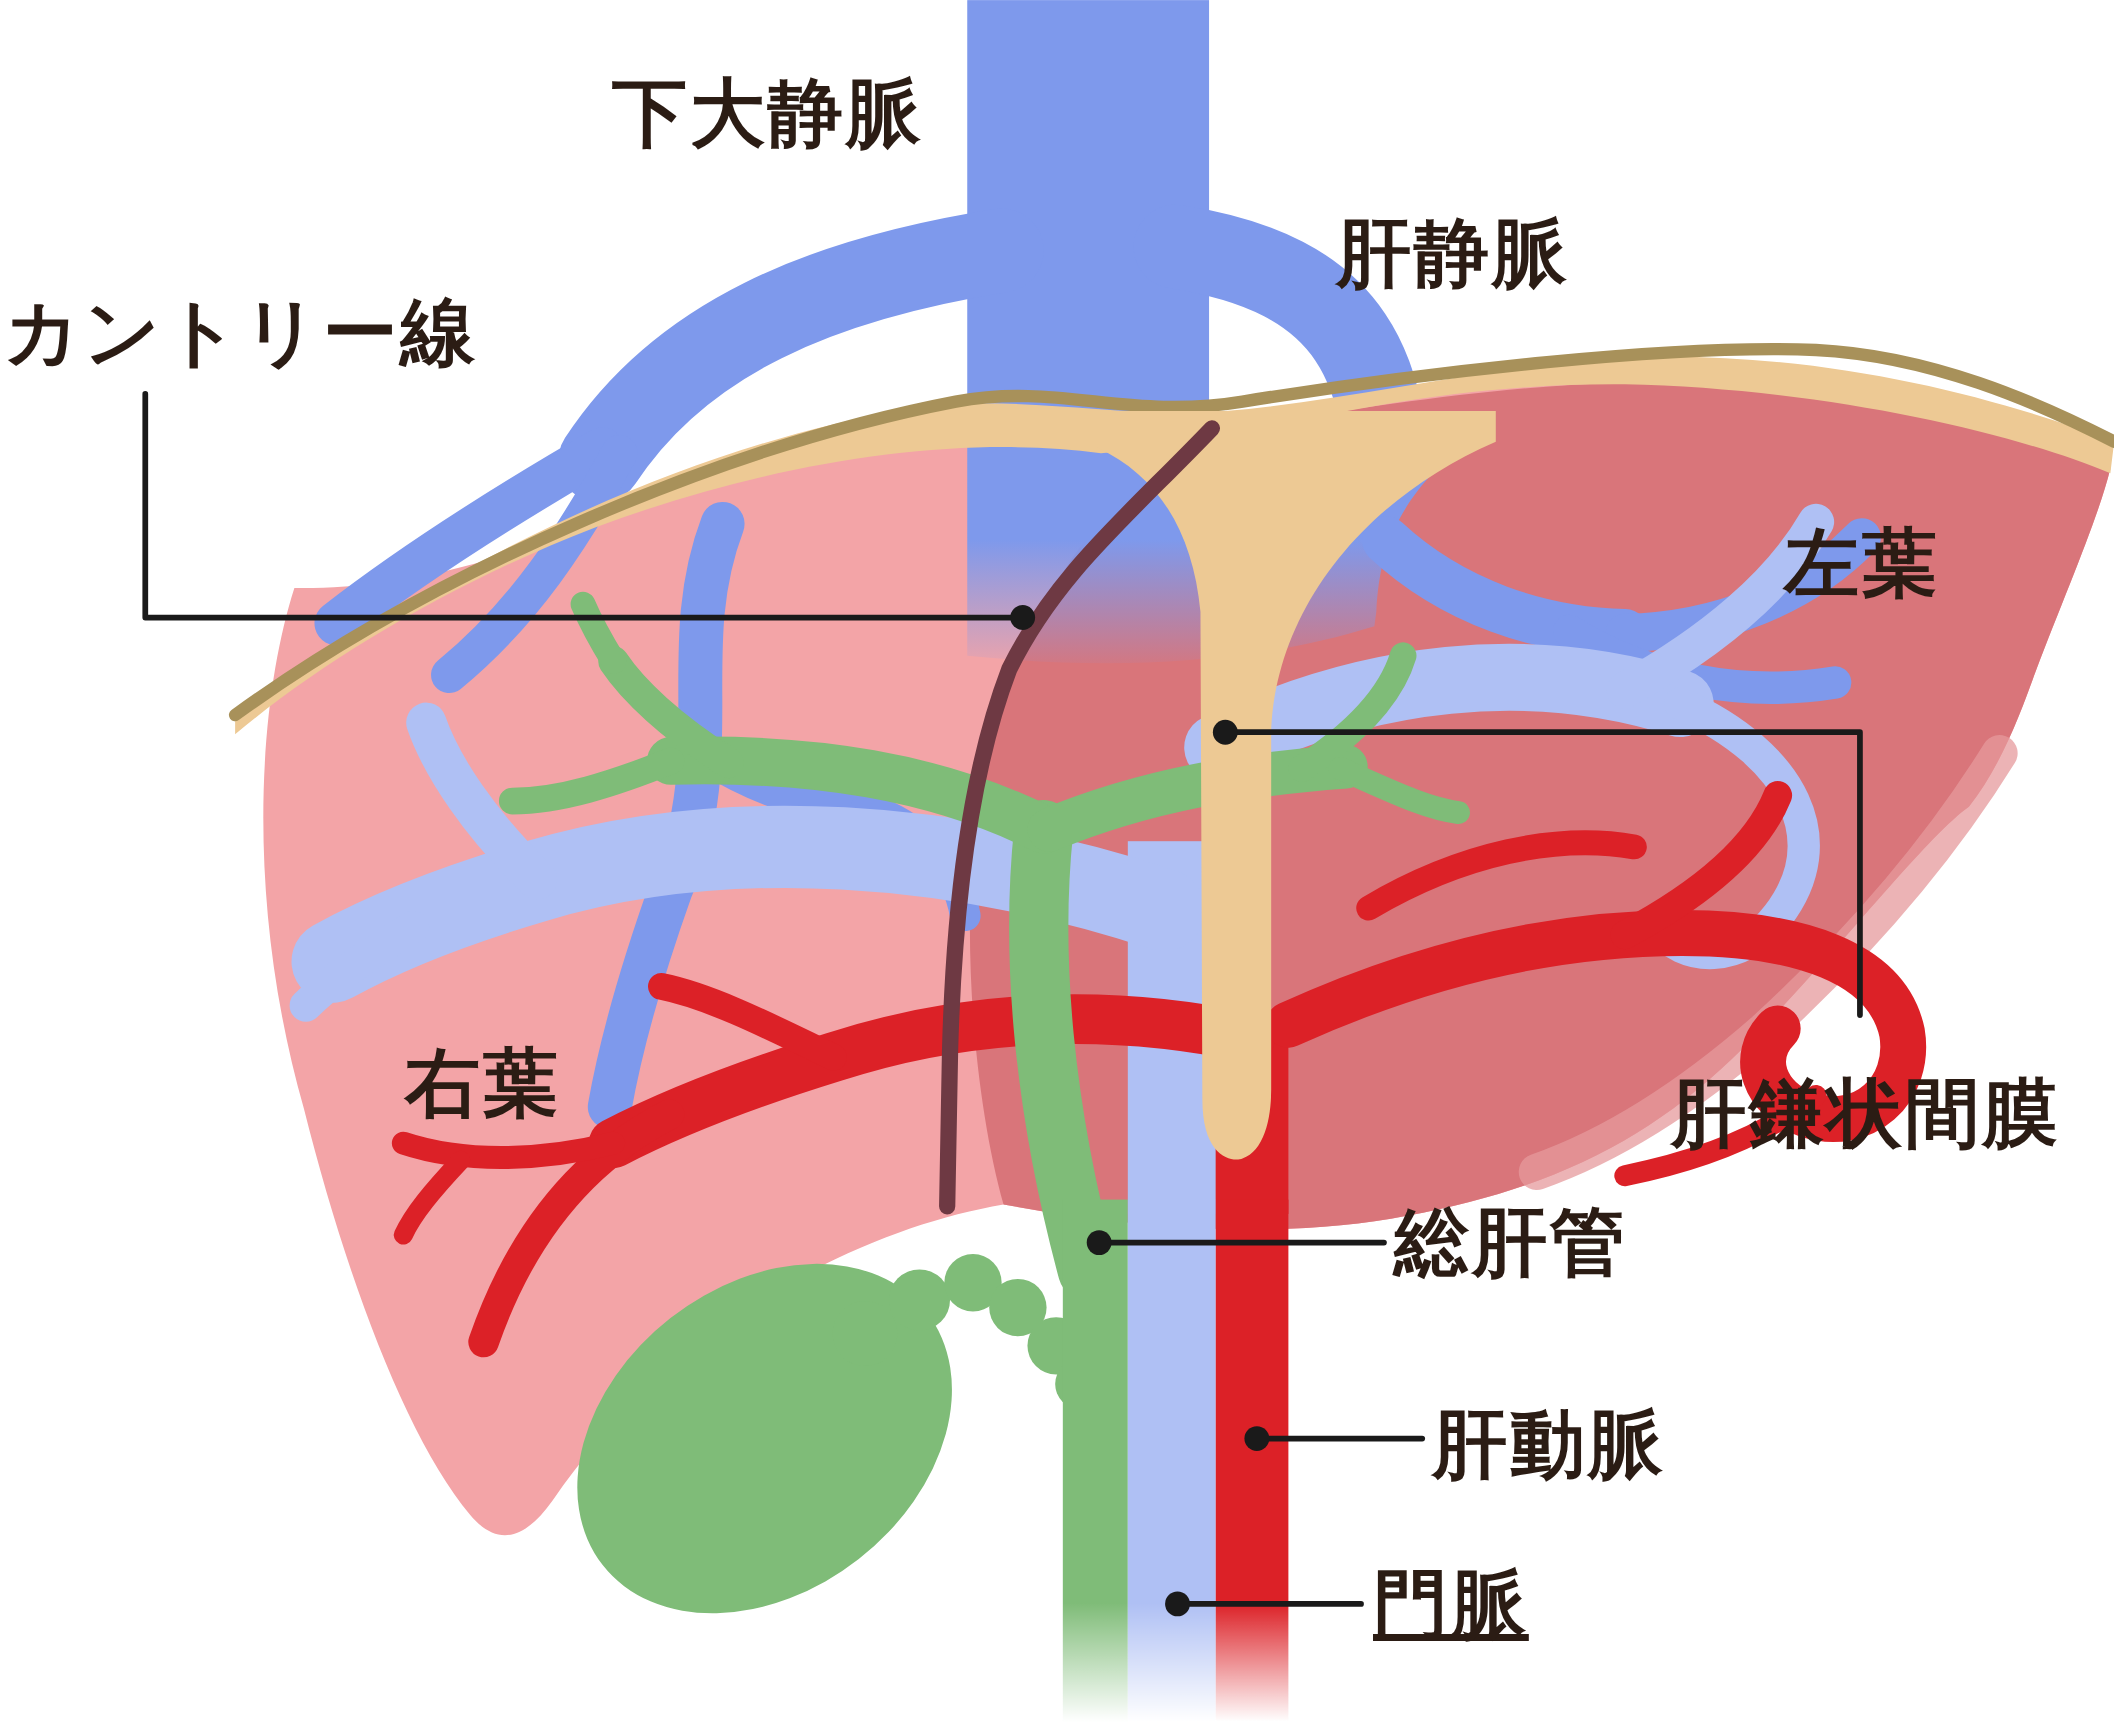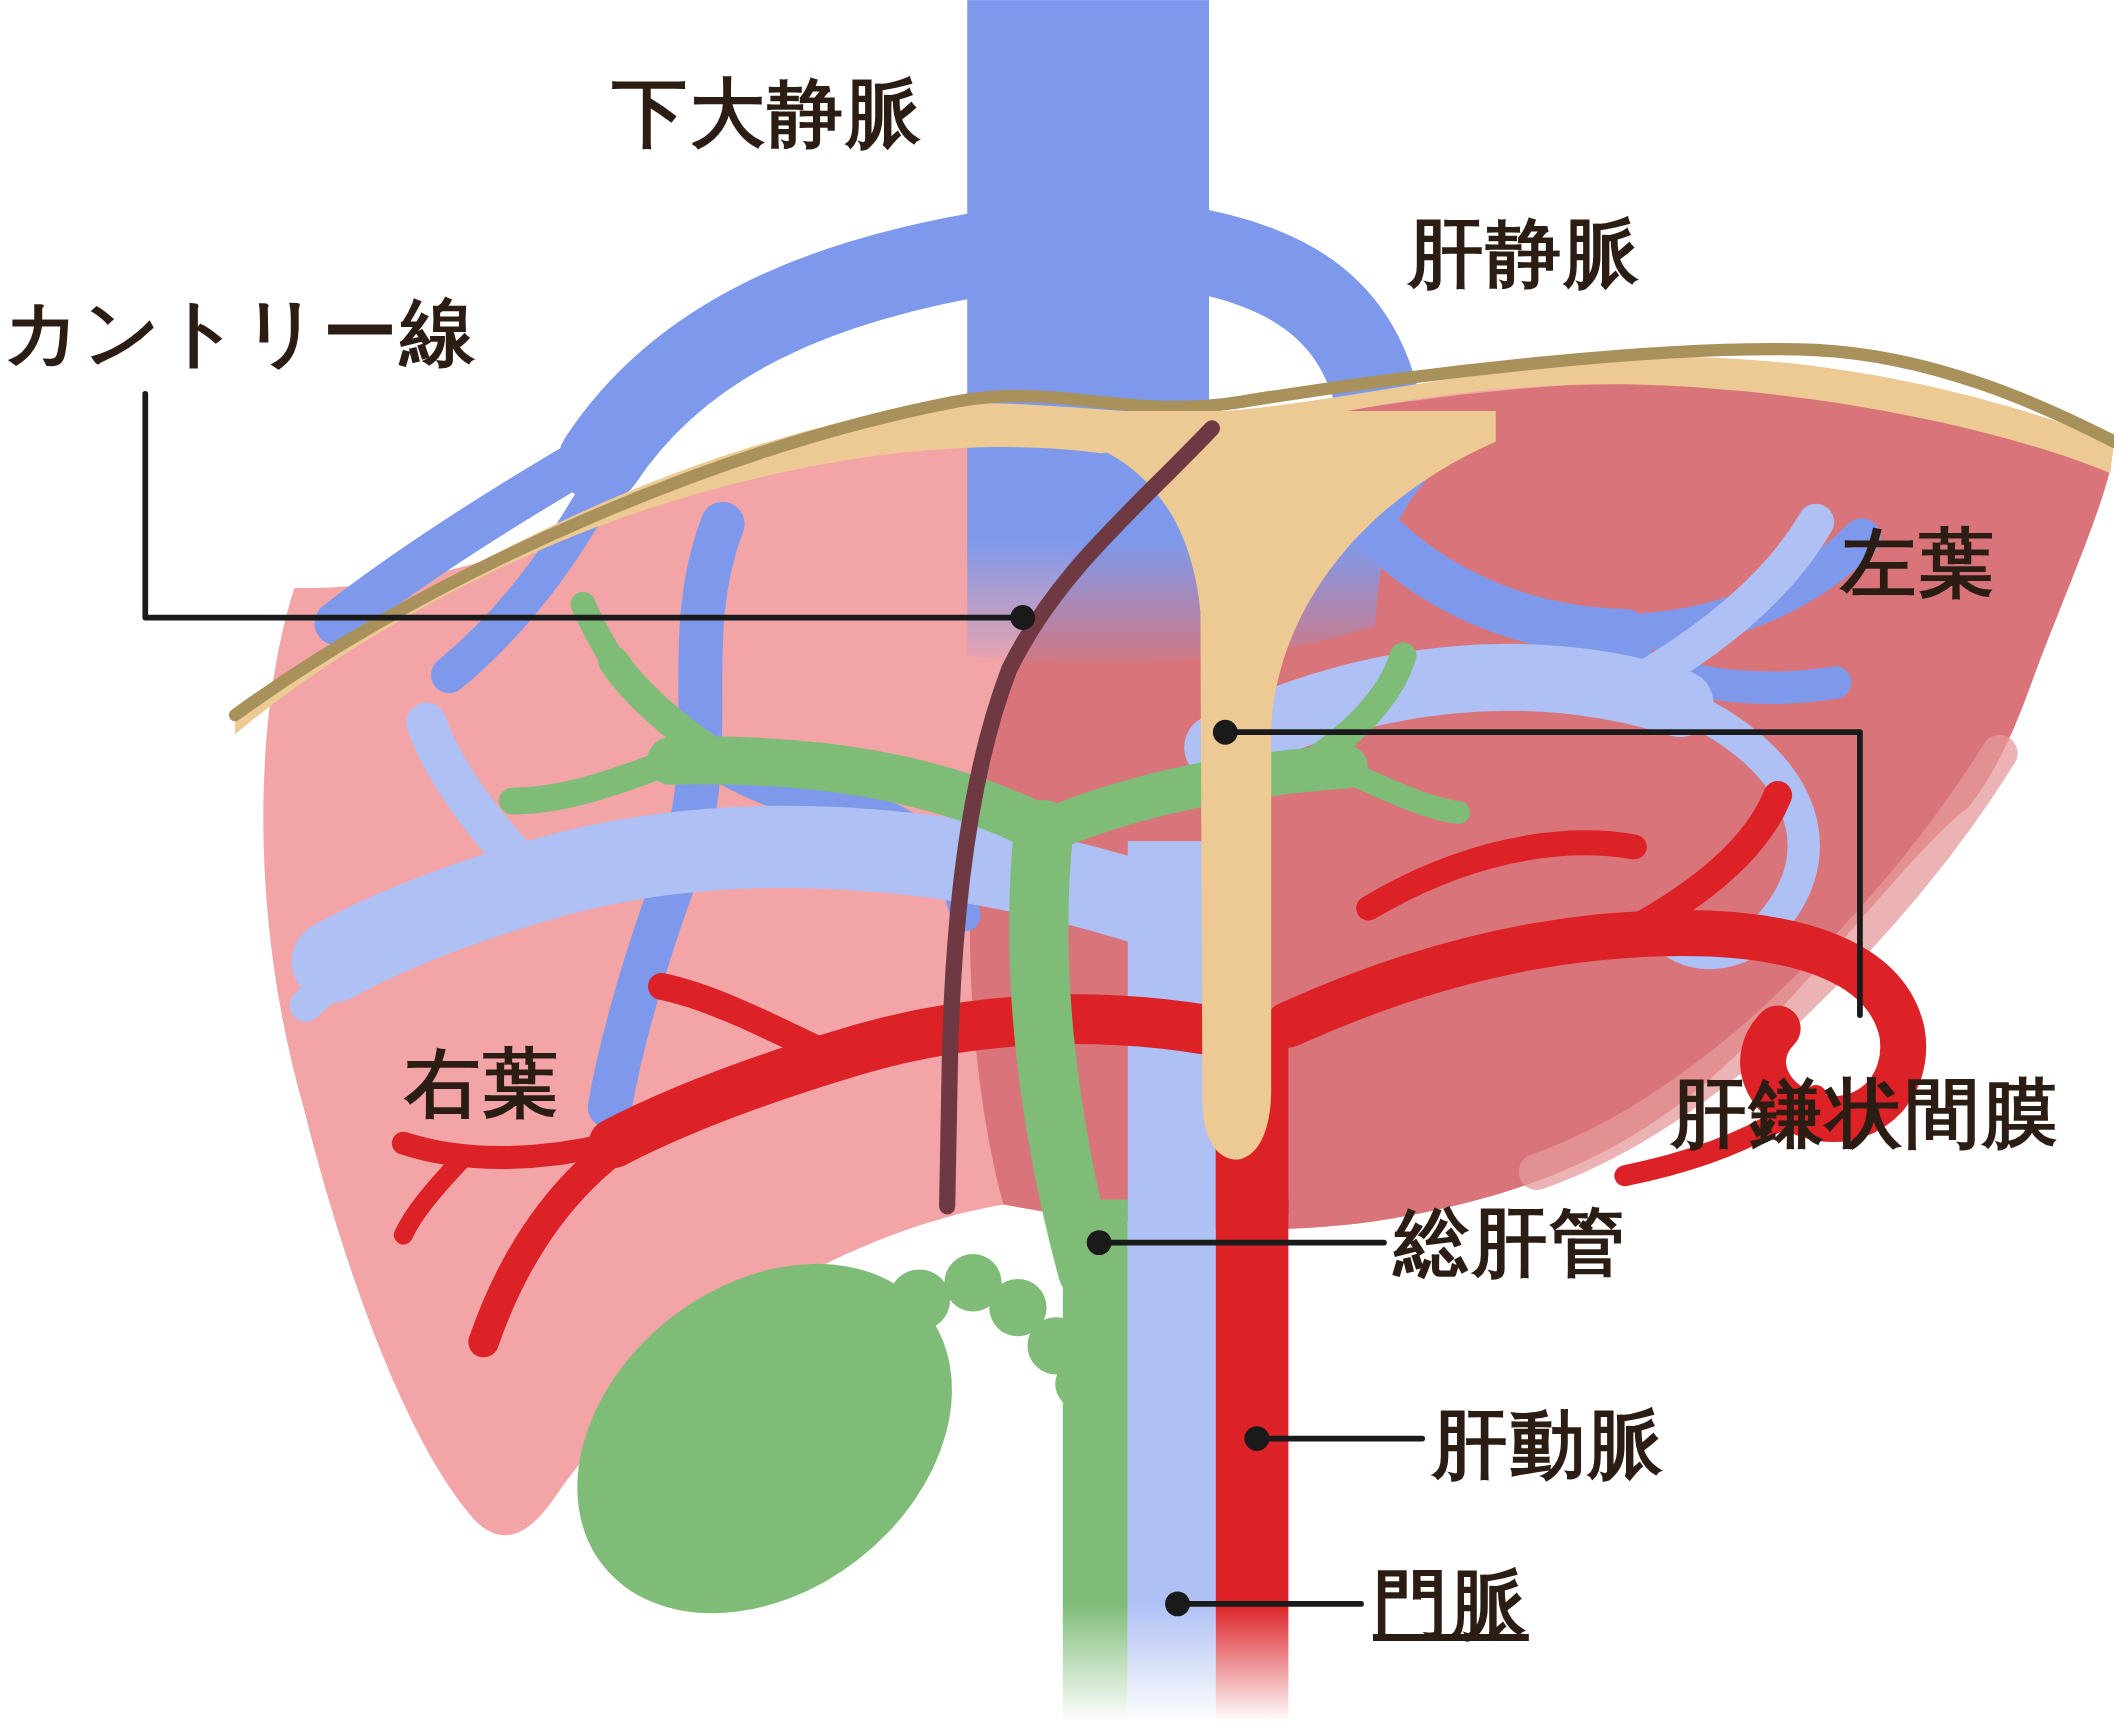--- a/index.html
+++ b/index.html
@@ -176,23 +176,23 @@
     <path class="ln s-call" stroke-width="6" d="M 1150,1300 L 1448,1300"></path>
     <circle class="f-call" cx="1150" cy="1300" r="13"></circle>
     <path class="ln s-call" stroke-width="6" d="M 1315,1505 L 1488,1505"></path>
     <circle class="f-call" cx="1315" cy="1505" r="13"></circle>
     <path class="ln s-call" stroke-width="6" d="M 1232,1678 L 1424,1678"></path>
     <circle class="f-call" cx="1232" cy="1678" r="13"></circle>
   </g>
 </svg>
 
 <div class="lbl" style="left:612px;top:76px;">下大静脈</div>
-<div class="lbl" style="left:1408px;top:216px;">肝静脈</div>
+<div class="lbl" style="left:1336px;top:216px;">肝静脈</div>
 <div class="lbl" style="left:3.8px;top:283px;margin-top:12px;">カントリー線</div>
-<div class="lbl" style="left:1841px;top:526px;">左葉</div>
+<div class="lbl" style="left:1784px;top:526px;">左葉</div>
 <div class="lbl" style="left:405px;top:1046px;">右葉</div>
 <div class="lbl" style="left:1671px;top:1034px;margin-top:42px;">肝鎌状間膜</div>
 <div class="lbl" style="left:1394px;top:1205px;text-align:center;">総肝管</div>
 <div class="lbl" style="left:1432px;top:1401px;margin-top:6px;">肝動脈</div>
 <div class="lbl" style="left:1373px;top:1567px;text-decoration:underline;">門脈</div>
 
 </div>
 
 
 </body></html>

